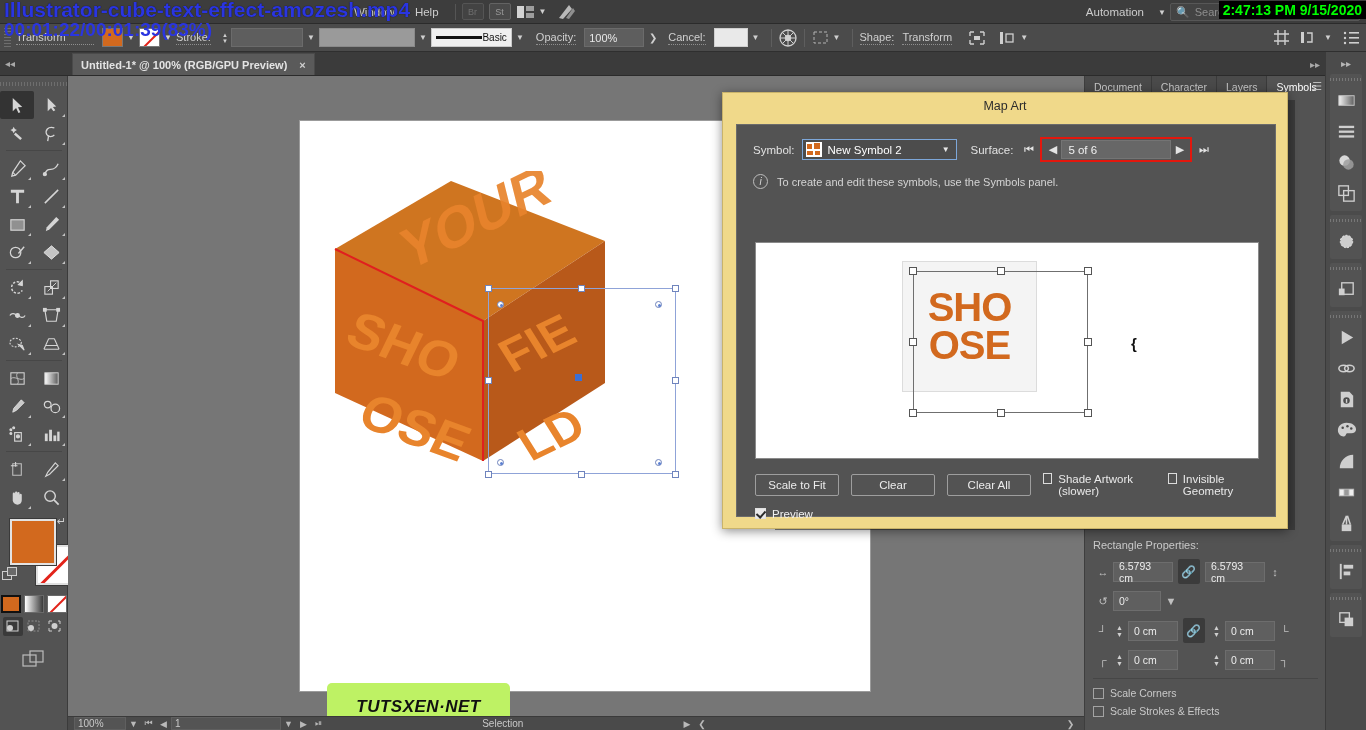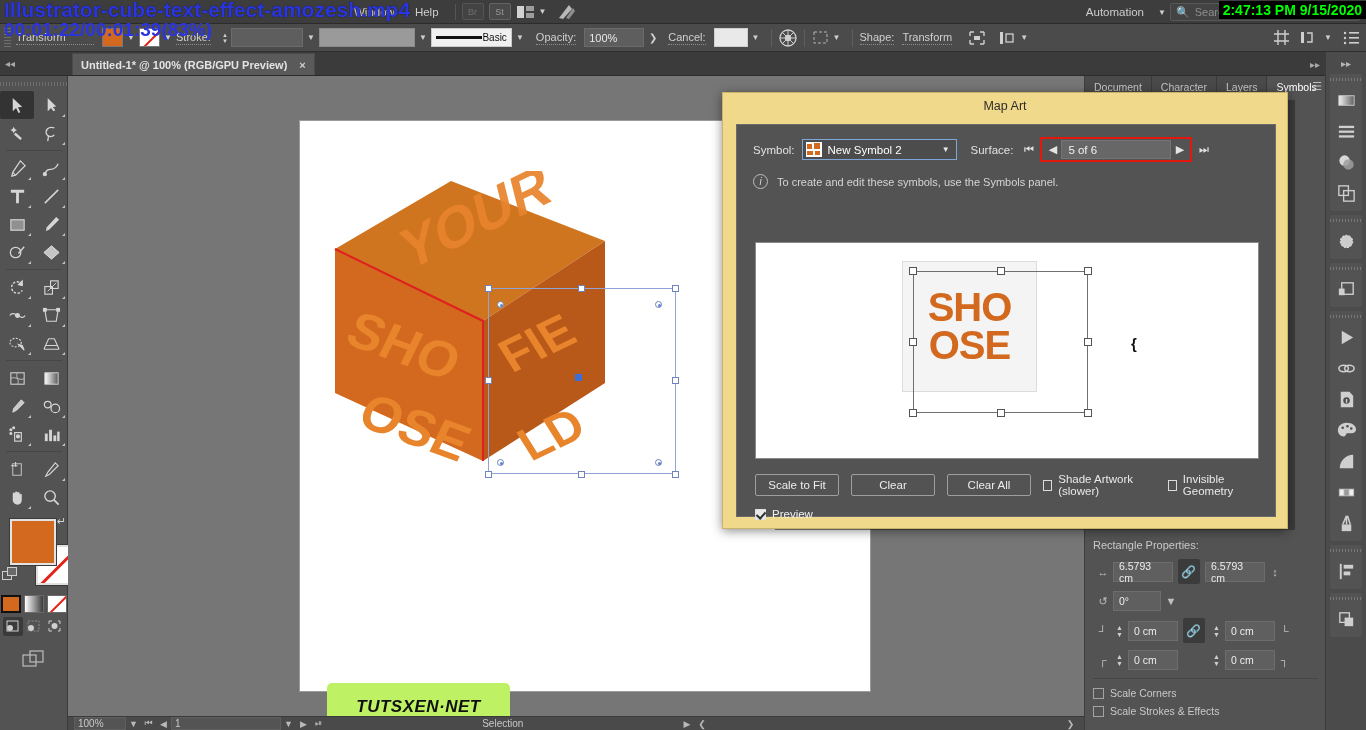--- a/index.html
+++ b/index.html
@@ -170,24 +170,24 @@
   .pv-art{ position:absolute;left:146px;top:18px;width:135px;height:131px;background:#f4f4f4;border:1px solid #dcdcdc;
      display:flex;flex-direction:column;align-items:center;justify-content:center;}
   .pv-art span{ font-family:"Liberation Sans",sans-serif;font-weight:bold;font-size:40px;color:#d2691e;
      line-height:0.93;letter-spacing:-1px;}
   .pvbox{ position:absolute;left:157px;top:28px;width:175px;height:142px;border:1px solid #6f6f6f;}
   .pvh{ position:absolute;width:8px;height:8px;background:#fff;border:1px solid #555;}
   .pvcurs{ position:absolute;left:375px;top:92px;color:#111;font-size:15px;font-weight:bold;}
   .btnrow{ position:absolute;left:18px;top:348px;width:504px;display:flex;align-items:center;}
   .dbtn{ height:22px;min-width:84px;padding:0 12px;border:1px solid #9e9e9e;background:#535353;color:#ececec;
      font-size:11.5px;display:flex;align-items:center;justify-content:center;border-radius:2px;margin-right:12px;}
-  .dchk{ display:flex;align-items:center;font-size:11.5px;color:#e9e9e9;margin-right:14px;}
+  .dchk{ display:flex;align-items:flex-start;font-size:11.5px;color:#e9e9e9;margin-right:14px;}
   .dchk .cbox{width:11px;height:11px;border:1px solid #dcdcdc;background:#535353;margin-right:6px;}
   .bottomrow{ position:absolute;left:18px;top:383px;width:504px;display:flex;align-items:center;}
-  .prev-chk{ display:flex;align-items:center;font-size:11.5px;color:#f0f0f0;}
+  .prev-chk{ display:flex;align-items:flex-start;font-size:11.5px;color:#f0f0f0;}
   .prev-chk .cbox{width:11px;height:11px;border:1px solid #e0e0e0;background:#e9e9e9;margin-right:6px;
      position:relative;}
   .prev-chk .cbox:after{content:"";position:absolute;left:2px;top:0px;width:4px;height:7px;border:solid #2b2b2b;
      border-width:0 2px 2px 0;transform:rotate(42deg);}
   .okcancel{ margin-left:auto;display:flex;gap:12px;}
   .rbtn{ width:90px;height:24px;border:1.5px solid #fff;border-radius:12px;color:#fff;font-size:11.5px;
      display:flex;align-items:center;justify-content:center;background:#535353;}
 
   
   .vid-title{ position:absolute;left:4px;top:-2px;font-size:21px;font-weight:bold;color:#2a35e0;

